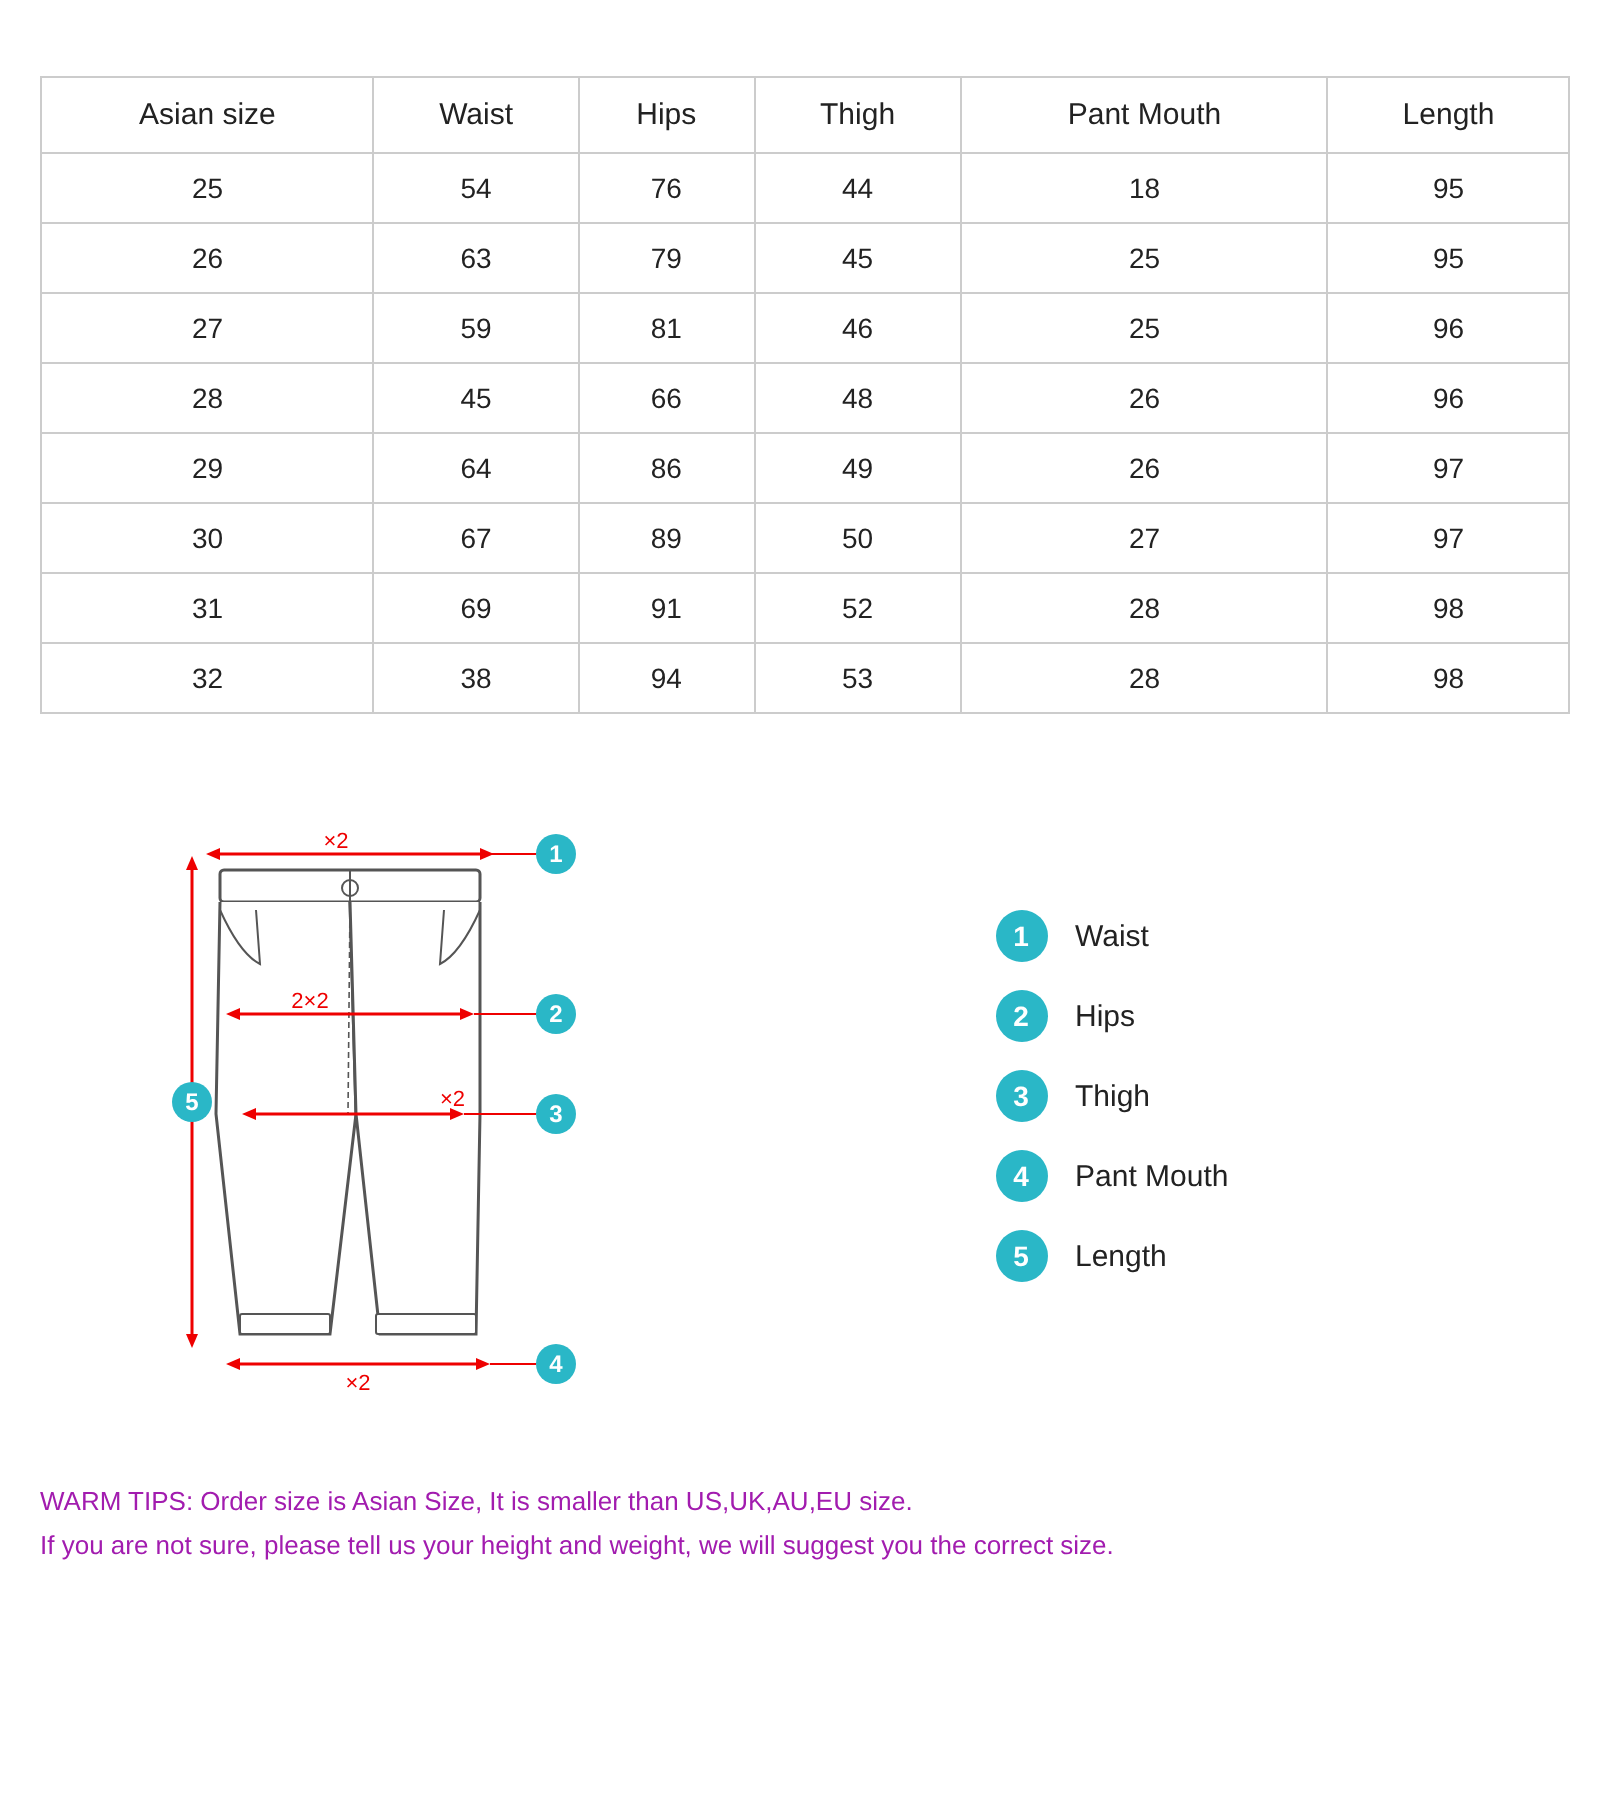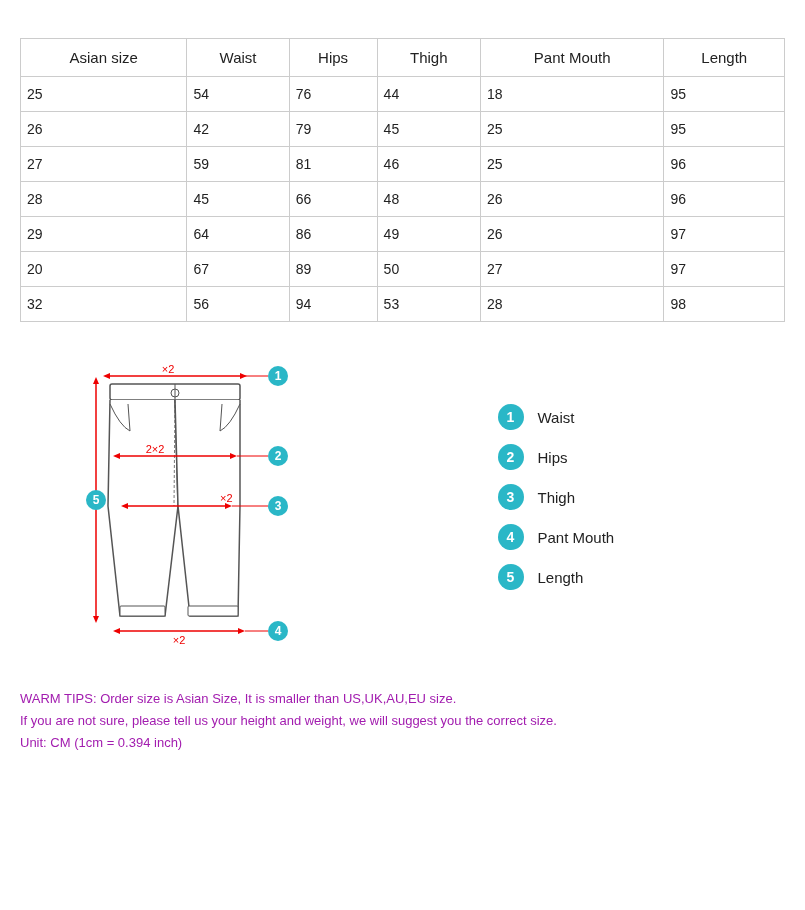--- a/index.html
+++ b/index.html
@@ -23,35 +23,36 @@
     .subtitle {
       text-align: center;
       font-size: 13px;
       color: #555;
       margin-bottom: 18px;
     }
 
     table {
       width: 100%;
       border-collapse: collapse;
-      margin-bottom: 24px;
+      margin-bottom: 40px;
     }
 
     table th {
       border: 1px solid #ccc;
       padding: 10px 6px;
       text-align: center;
       font-weight: normal;
       font-size: 15px;
       background: #fff;
     }
 
     table td {
       border: 1px solid #ccc;
       padding: 9px 6px;
+      text-align: center;
       font-size: 14px;
     }
 
     .diagram-section {
       display: flex;
       flex-direction: row;
       align-items: flex-start;
       justify-content: flex-start;
       gap: 0px;
       margin-bottom: 18px;
@@ -139,21 +140,21 @@
   <tr>
         <td>25</td>
         <td>54</td>
         <td>76</td>
         <td>44</td>
         <td>18</td>
         <td>95</td>
       </tr>
       <tr>
         <td>26</td>
-        <td>42</td>
+        <td>63</td>
         <td>79</td>
         <td>45</td>
         <td>25</td>
         <td>95</td>
       </tr>
       <tr>
         <td>27</td>
         <td>59</td>
         <td>81</td>
         <td>46</td>
@@ -170,30 +171,38 @@
       </tr>
       <tr>
         <td>29</td>
         <td>64</td>
         <td>86</td>
         <td>49</td>
         <td>26</td>
         <td>97</td>
       </tr>
       <tr>
-        <td>20</td>
+        <td>30</td>
         <td>67</td>
         <td>89</td>
         <td>50</td>
         <td>27</td>
         <td>97</td>
       </tr>
       <tr>
+        <td>31</td>
+        <td>69</td>
+        <td>91</td>
+        <td>52</td>
+        <td>28</td>
+        <td>98</td>
+      </tr>
+      <tr>
         <td>32</td>
-        <td>56</td>
+        <td>38</td>
         <td>94</td>
         <td>53</td>
         <td>28</td>
         <td>98</td>
       </tr>
     </tbody>
 </table>
 
 <div class="diagram-section">
   <div class="diagram-container">
@@ -286,14 +295,13 @@
           <div class="legend-circle">5</div>
           <span class="legend-text">Length</span>
         </div>
       </div>
   </div>
 </div>
 
 <div class="warm-tips" id="warm-tips-container">
     <p>WARM TIPS: Order size is Asian Size, It is smaller than US,UK,AU,EU size.</p>
     <p>If you are not sure, please tell us your height and weight, we will suggest you the correct size.</p>
-    <p>Unit: CM (1cm = 0.394 inch)</p>
   </div>
 
 </body></html>

